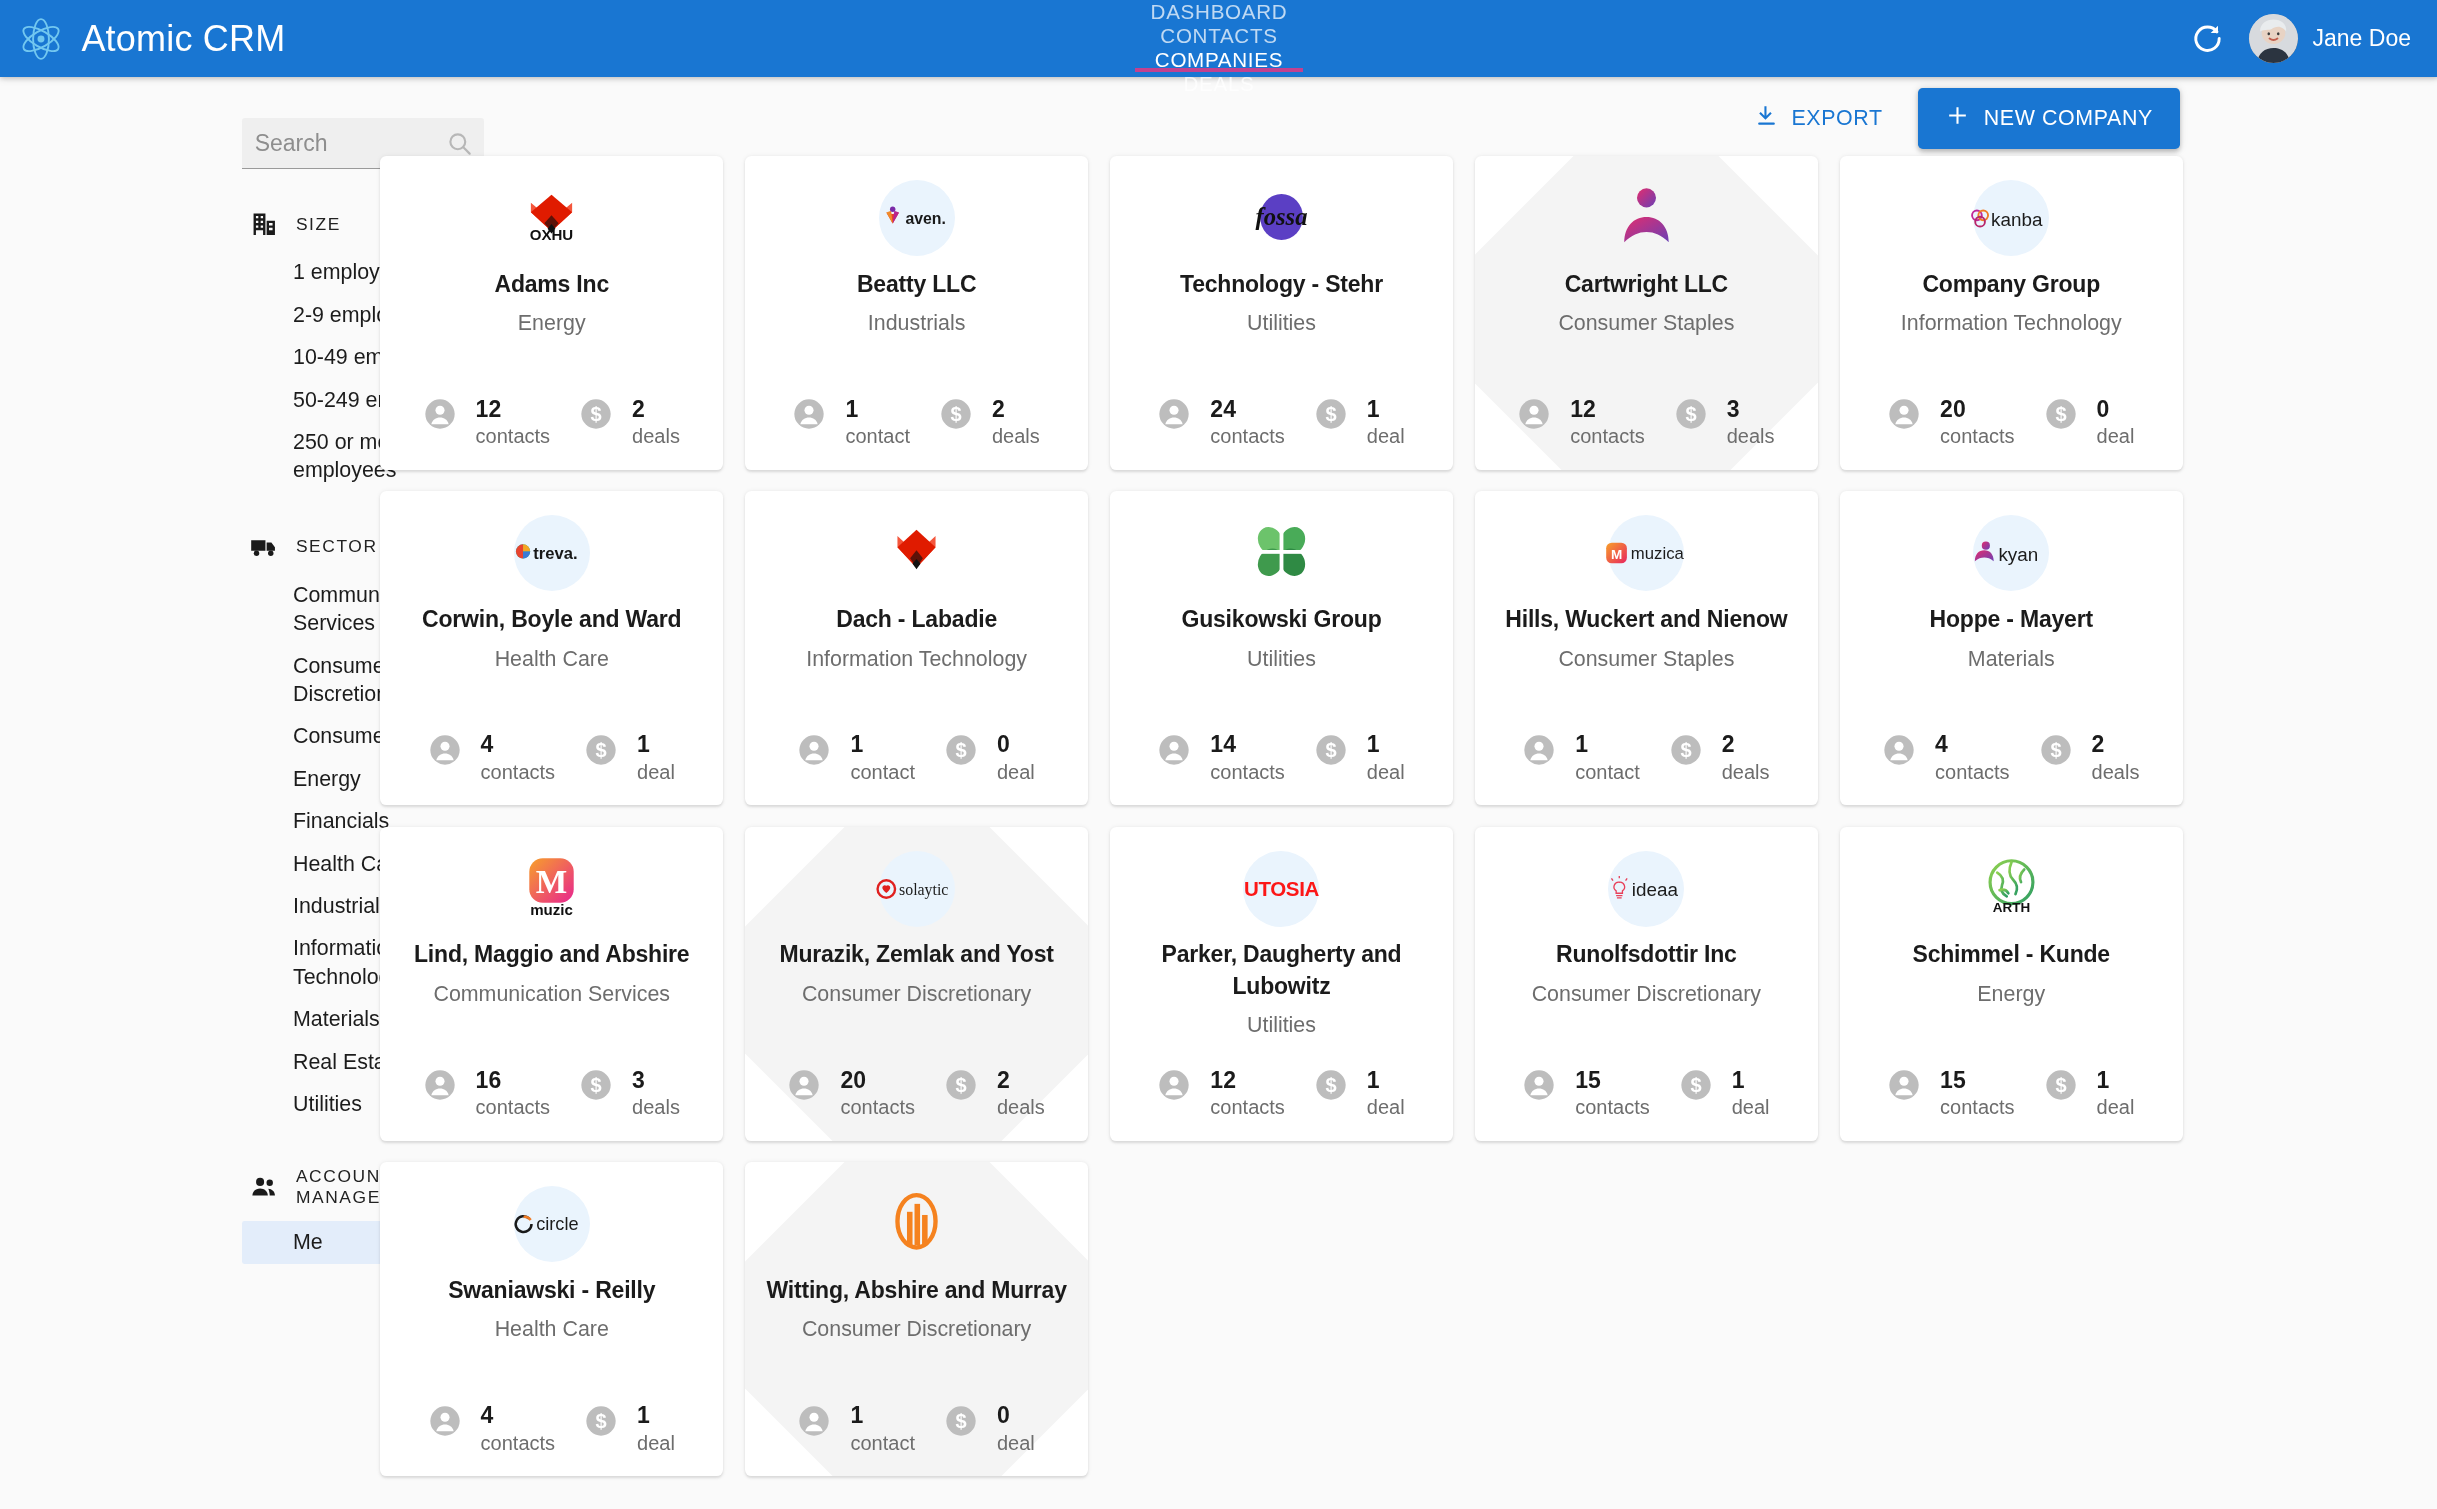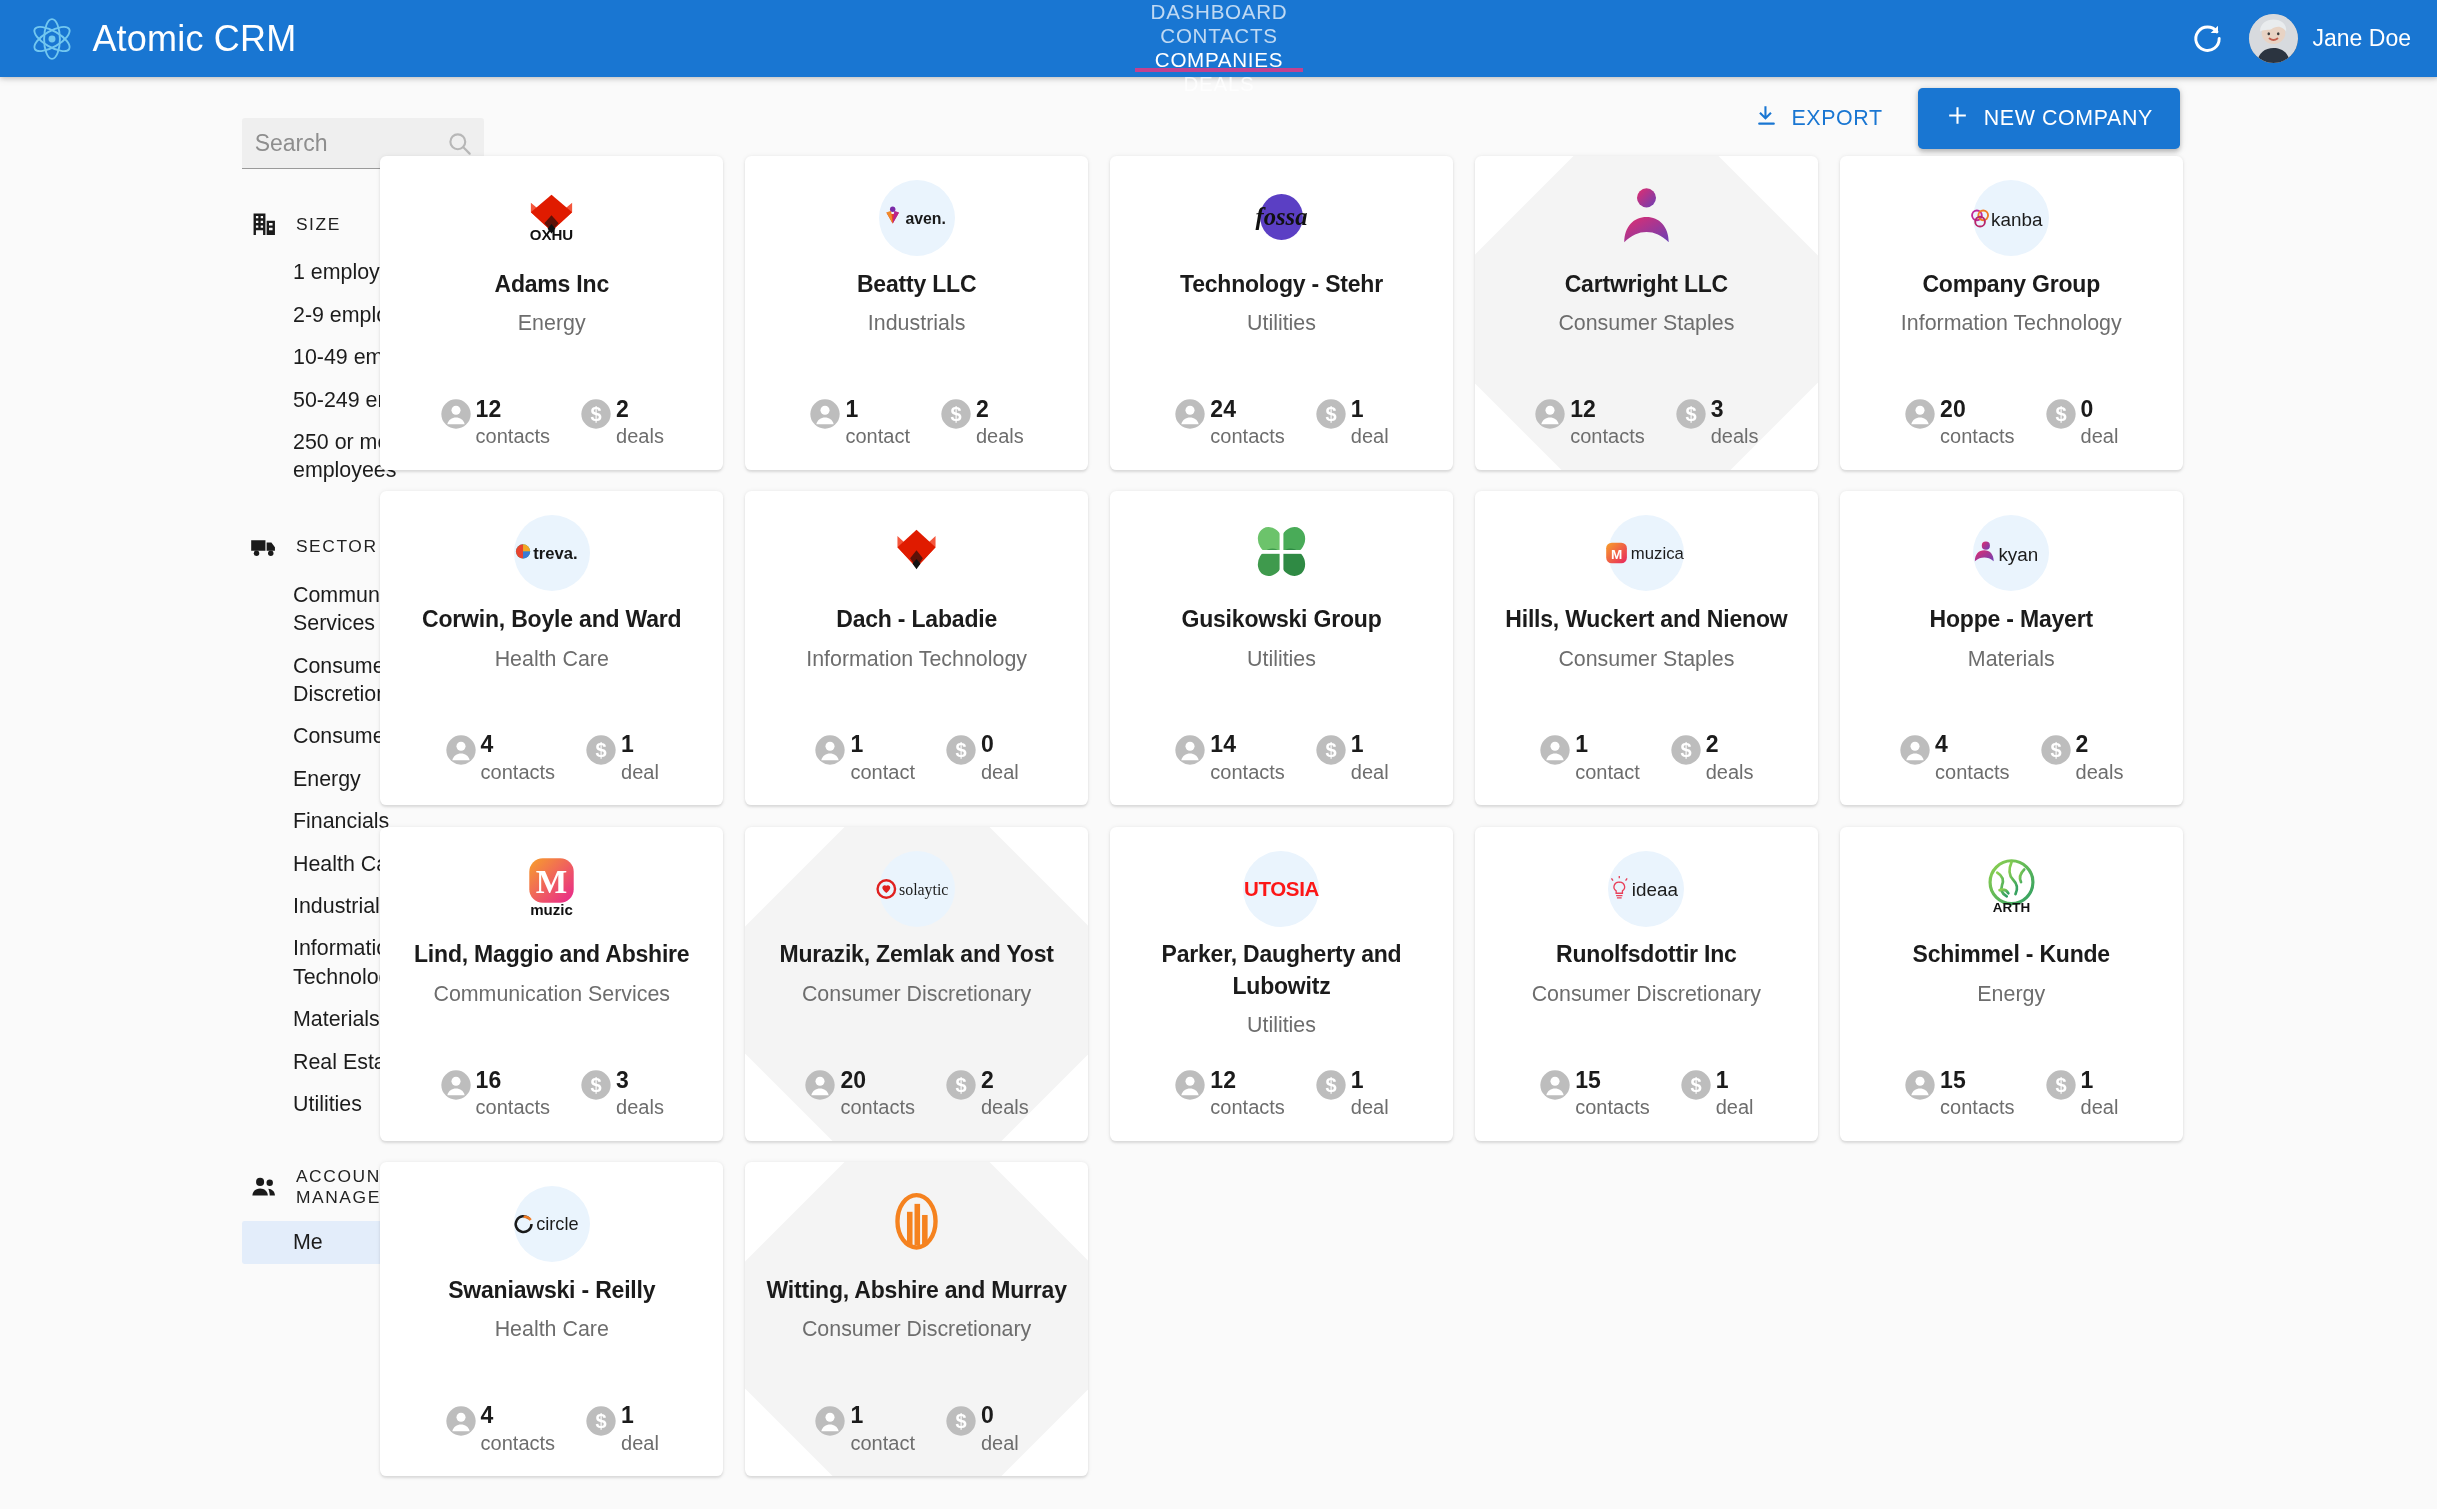--- a/index.html
+++ b/index.html
@@ -9,21 +9,21 @@
     font-family: "Liberation Sans", sans-serif;
     overflow: hidden;
   }
 
   
   .appbar {
     position: relative;
     height: 77px;
     background: #1976d2;
     display: flex; align-items: center;
-    padding: 0 27px 0 29px;
+    padding: 0 27px 0 18px;
     box-shadow: 0 2.4px 4.8px rgba(0,0,0,.18), 0 2.4px 8px rgba(0,0,0,.10);
     z-index: 10;
   }
   .brand { display: flex; align-items: center; gap: 17.4px; flex: 0 0 auto; }
   .logo-atom { width: 46px; height: 46px; display: block; }
   .brand-title {
     color: #fff; font-size: 36px; font-weight: 400; letter-spacing: 0.2px;
     white-space: nowrap;
   }
   .nav {
@@ -161,21 +161,21 @@
   }
   .co-sector {
     margin-top: 9.5px;
     font-size: 21.4px; color: #6d6d6d; text-align: center; line-height: 1.35;
   }
   .stats {
     margin-top: auto; padding-top: 24px;
     display: flex; align-items: flex-start; justify-content: center;
     gap: 30px; width: 100%;
   }
-  .stat { display: flex; align-items: flex-start; gap: 4px; }
+  .stat { display: flex; align-items: flex-start; gap: 20px; }
   .stat .sicon { width: 32px; height: 32px; flex: 0 0 auto; color: #bdbdbd; margin-top: 1.6px; }
   .stat .scount {
     font-size: 23px; font-weight: 700; color: #1b1b1b; line-height: 1.05; display: block;
   }
   .stat .slabel {
     font-size: 20px; color: #6d6d6d; line-height: 1.3; display: block; margin-top: 2.4px;
   }
 </style>
 </head>
 <body>

